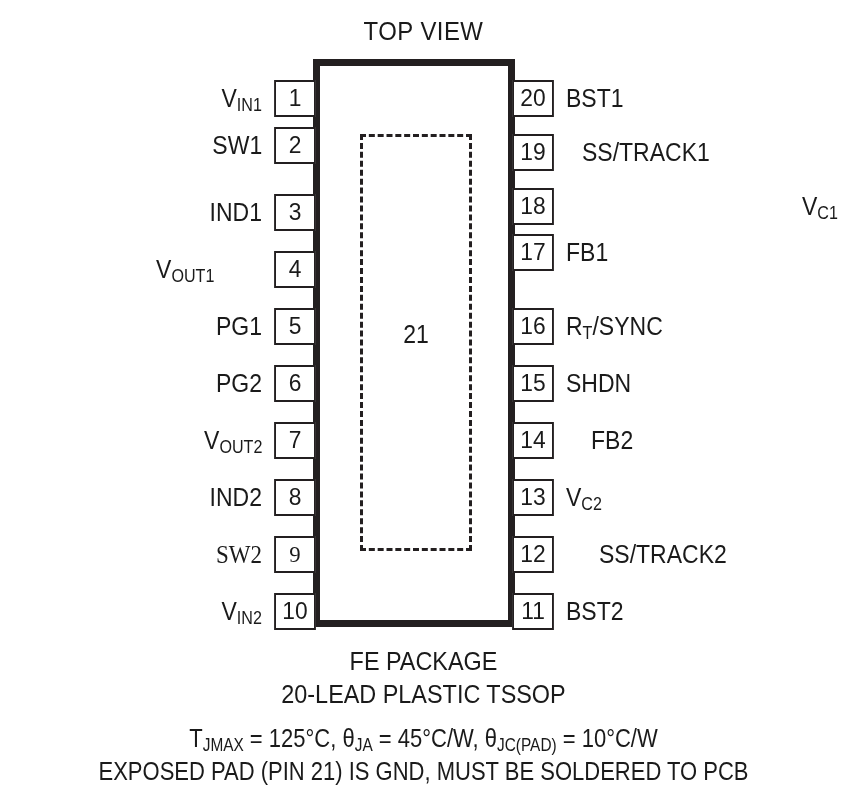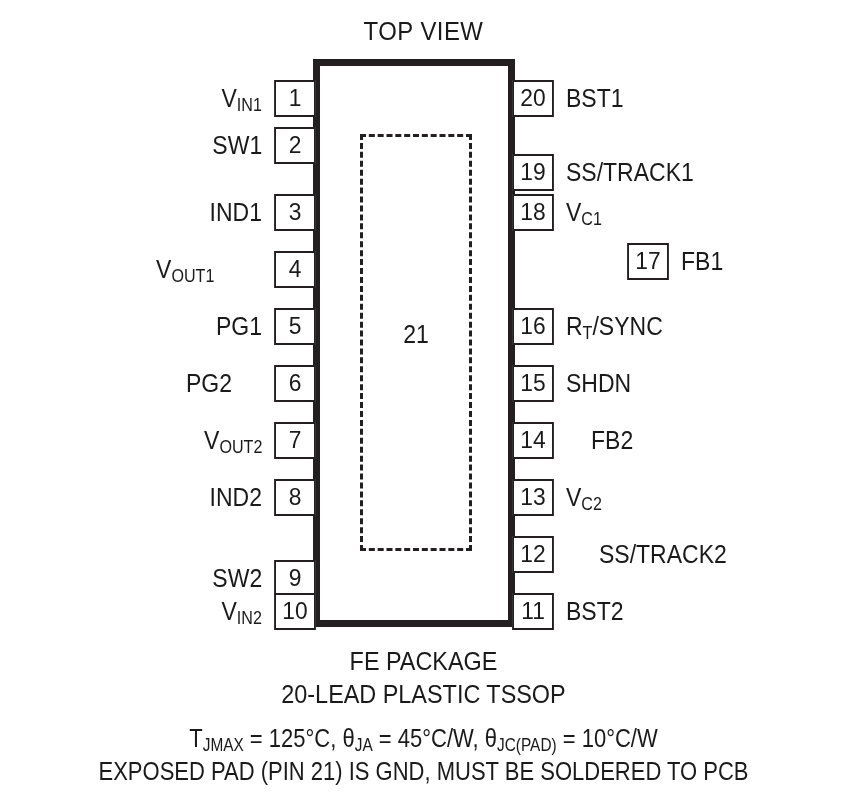--- a/index.html
+++ b/index.html
@@ -153,55 +153,55 @@
         <div class="pin-box">3</div>
       </div>
       <div class="pin-row left" style="top: 251px; gap: 48px;">
         <span class="pin-label">V<sub>OUT1</sub></span>
         <div class="pin-box">4</div>
       </div>
       <div class="pin-row left" style="top: 308px;">
         <span class="pin-label">PG1</span>
         <div class="pin-box">5</div>
       </div>
-      <div class="pin-row left" style="top: 365px; gap: 30px;">
+      <div class="pin-row left" style="top: 365px;">
         <span class="pin-label">PG2</span>
         <div class="pin-box">6</div>
       </div>
       <div class="pin-row left" style="top: 422px;">
         <span class="pin-label">V<sub>OUT2</sub></span>
         <div class="pin-box">7</div>
       </div>
       <div class="pin-row left" style="top: 479px;">
         <span class="pin-label">IND2</span>
         <div class="pin-box">8</div>
       </div>
-      <div class="pin-row left" style="top: 560px;">
+      <div class="pin-row left" style="top: 536px; font-family: Liberation Serif, serif;">
         <span class="pin-label">SW2</span>
         <div class="pin-box">9</div>
       </div>
       <div class="pin-row left" style="top: 593px;">
         <span class="pin-label">V<sub>IN2</sub></span>
         <div class="pin-box">10</div>
       </div>
     </div>
   <div id="right-pins">
       <div class="pin-row right" style="top: 80px;">
         <div class="pin-box">20</div>
         <span class="pin-label">BST1</span>
       </div>
-      <div class="pin-row right" style="top: 154px;">
+      <div class="pin-row right" style="top: 134px; gap: 16px;">
         <div class="pin-box">19</div>
         <span class="pin-label">SS/TRACK1</span>
       </div>
-      <div class="pin-row right" style="top: 194px;">
+      <div class="pin-row right" style="top: 188px; justify-content: space-between;">
         <div class="pin-box">18</div>
         <span class="pin-label">V<sub>C1</sub></span>
       </div>
-      <div class="pin-row right" style="top: 243px; justify-content: center;">
+      <div class="pin-row right" style="top: 234px;">
         <div class="pin-box">17</div>
         <span class="pin-label">FB1</span>
       </div>
       <div class="pin-row right" style="top: 308px;">
         <div class="pin-box">16</div>
         <span class="pin-label">R<sub>T</sub>/SYNC</span>
       </div>
       <div class="pin-row right" style="top: 365px;">
         <div class="pin-box">15</div>
         <span class="pin-label">SHDN</span>

